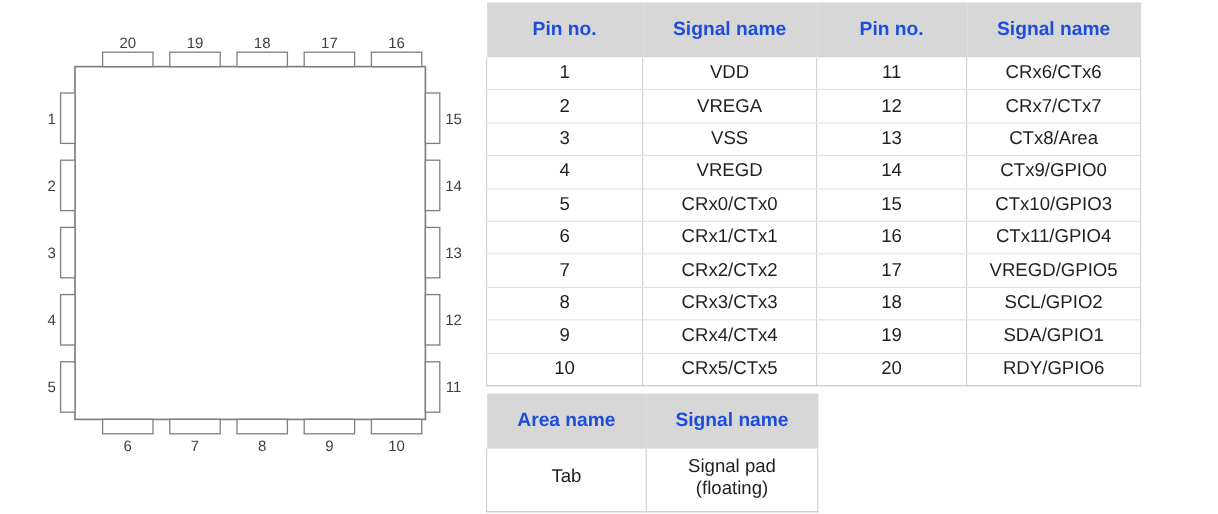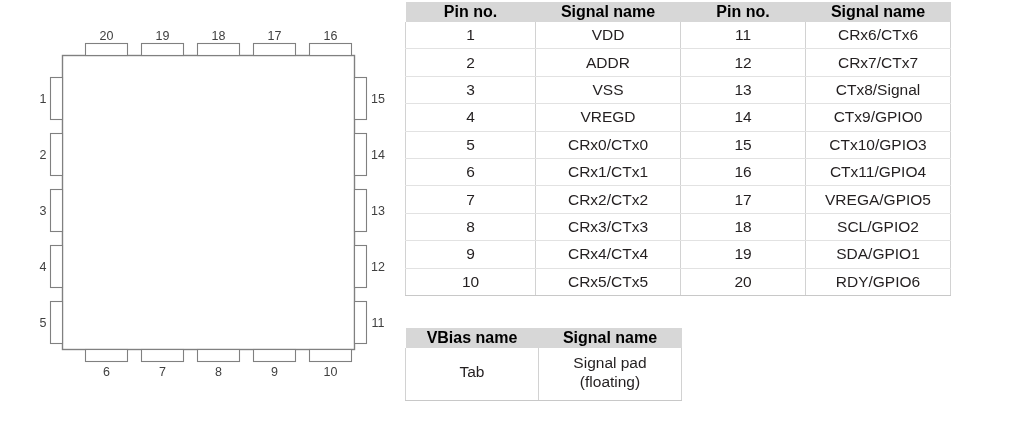--- a/index.html
+++ b/index.html
@@ -30,25 +30,25 @@
     position: absolute;
     border-collapse: collapse;
     table-layout: fixed;
     font-size: 15.5px;
     color: #231f20;
   }
   .tbl th {
     background: #d7d7d7;
     font-weight: bold;
     font-size: 16px;
-    height: 20px;
+    height: 46px;
     padding: 0 12px;
     text-align: center;
     border: none;
-    color: #000000;
+    color: #1d4ed8;
   }
   .tbl td {
     height: 26.4px;
     padding: 0 2px;
     text-align: center;
     border-left: 1px solid #d2d2d2;
     border-right: 1px solid #d2d2d2;
     border-bottom: 1px solid #e2e2e2;
     background: #ffffff;
     white-space: nowrap;
@@ -174,29 +174,29 @@
   </thead>
   <tbody>
     <tr>
       <td>1</td>
       <td>VDD</td>
       <td>11</td>
       <td>CRx6/CTx6</td>
     </tr>
     <tr>
       <td>2</td>
-      <td>ADDR</td>
+      <td>VREGA</td>
       <td>12</td>
       <td>CRx7/CTx7</td>
     </tr>
     <tr>
       <td>3</td>
       <td>VSS</td>
       <td>13</td>
-      <td>CTx8/Signal</td>
+      <td>CTx8/Area</td>
     </tr>
     <tr>
       <td>4</td>
       <td>VREGD</td>
       <td>14</td>
       <td>CTx9/GPIO0</td>
     </tr>
     <tr>
       <td>5</td>
       <td>CRx0/CTx0</td>
@@ -206,21 +206,21 @@
     <tr>
       <td>6</td>
       <td>CRx1/CTx1</td>
       <td>16</td>
       <td>CTx11/GPIO4</td>
     </tr>
     <tr>
       <td>7</td>
       <td>CRx2/CTx2</td>
       <td>17</td>
-      <td>VREGA/GPIO5</td>
+      <td>VREGD/GPIO5</td>
     </tr>
     <tr>
       <td>8</td>
       <td>CRx3/CTx3</td>
       <td>18</td>
       <td>SCL/GPIO2</td>
     </tr>
     <tr>
       <td>9</td>
       <td>CRx4/CTx4</td>
@@ -236,21 +236,21 @@
   </tbody>
 </table>
 
 <table class="tbl" id="area-table">
   <colgroup>
     <col class="c-area">
       <col class="c-asig">
   </colgroup>
   <thead>
     <tr>
-      <th>VBias name</th>
+      <th>Area name</th>
       <th>Signal name</th>
     </tr>
   </thead>
   <tbody>
     <tr>
       <td>Tab</td>
       <td>
         <span class="two-line">Signal pad</span>
         <span class="two-line">(floating)</span>
       </td>

